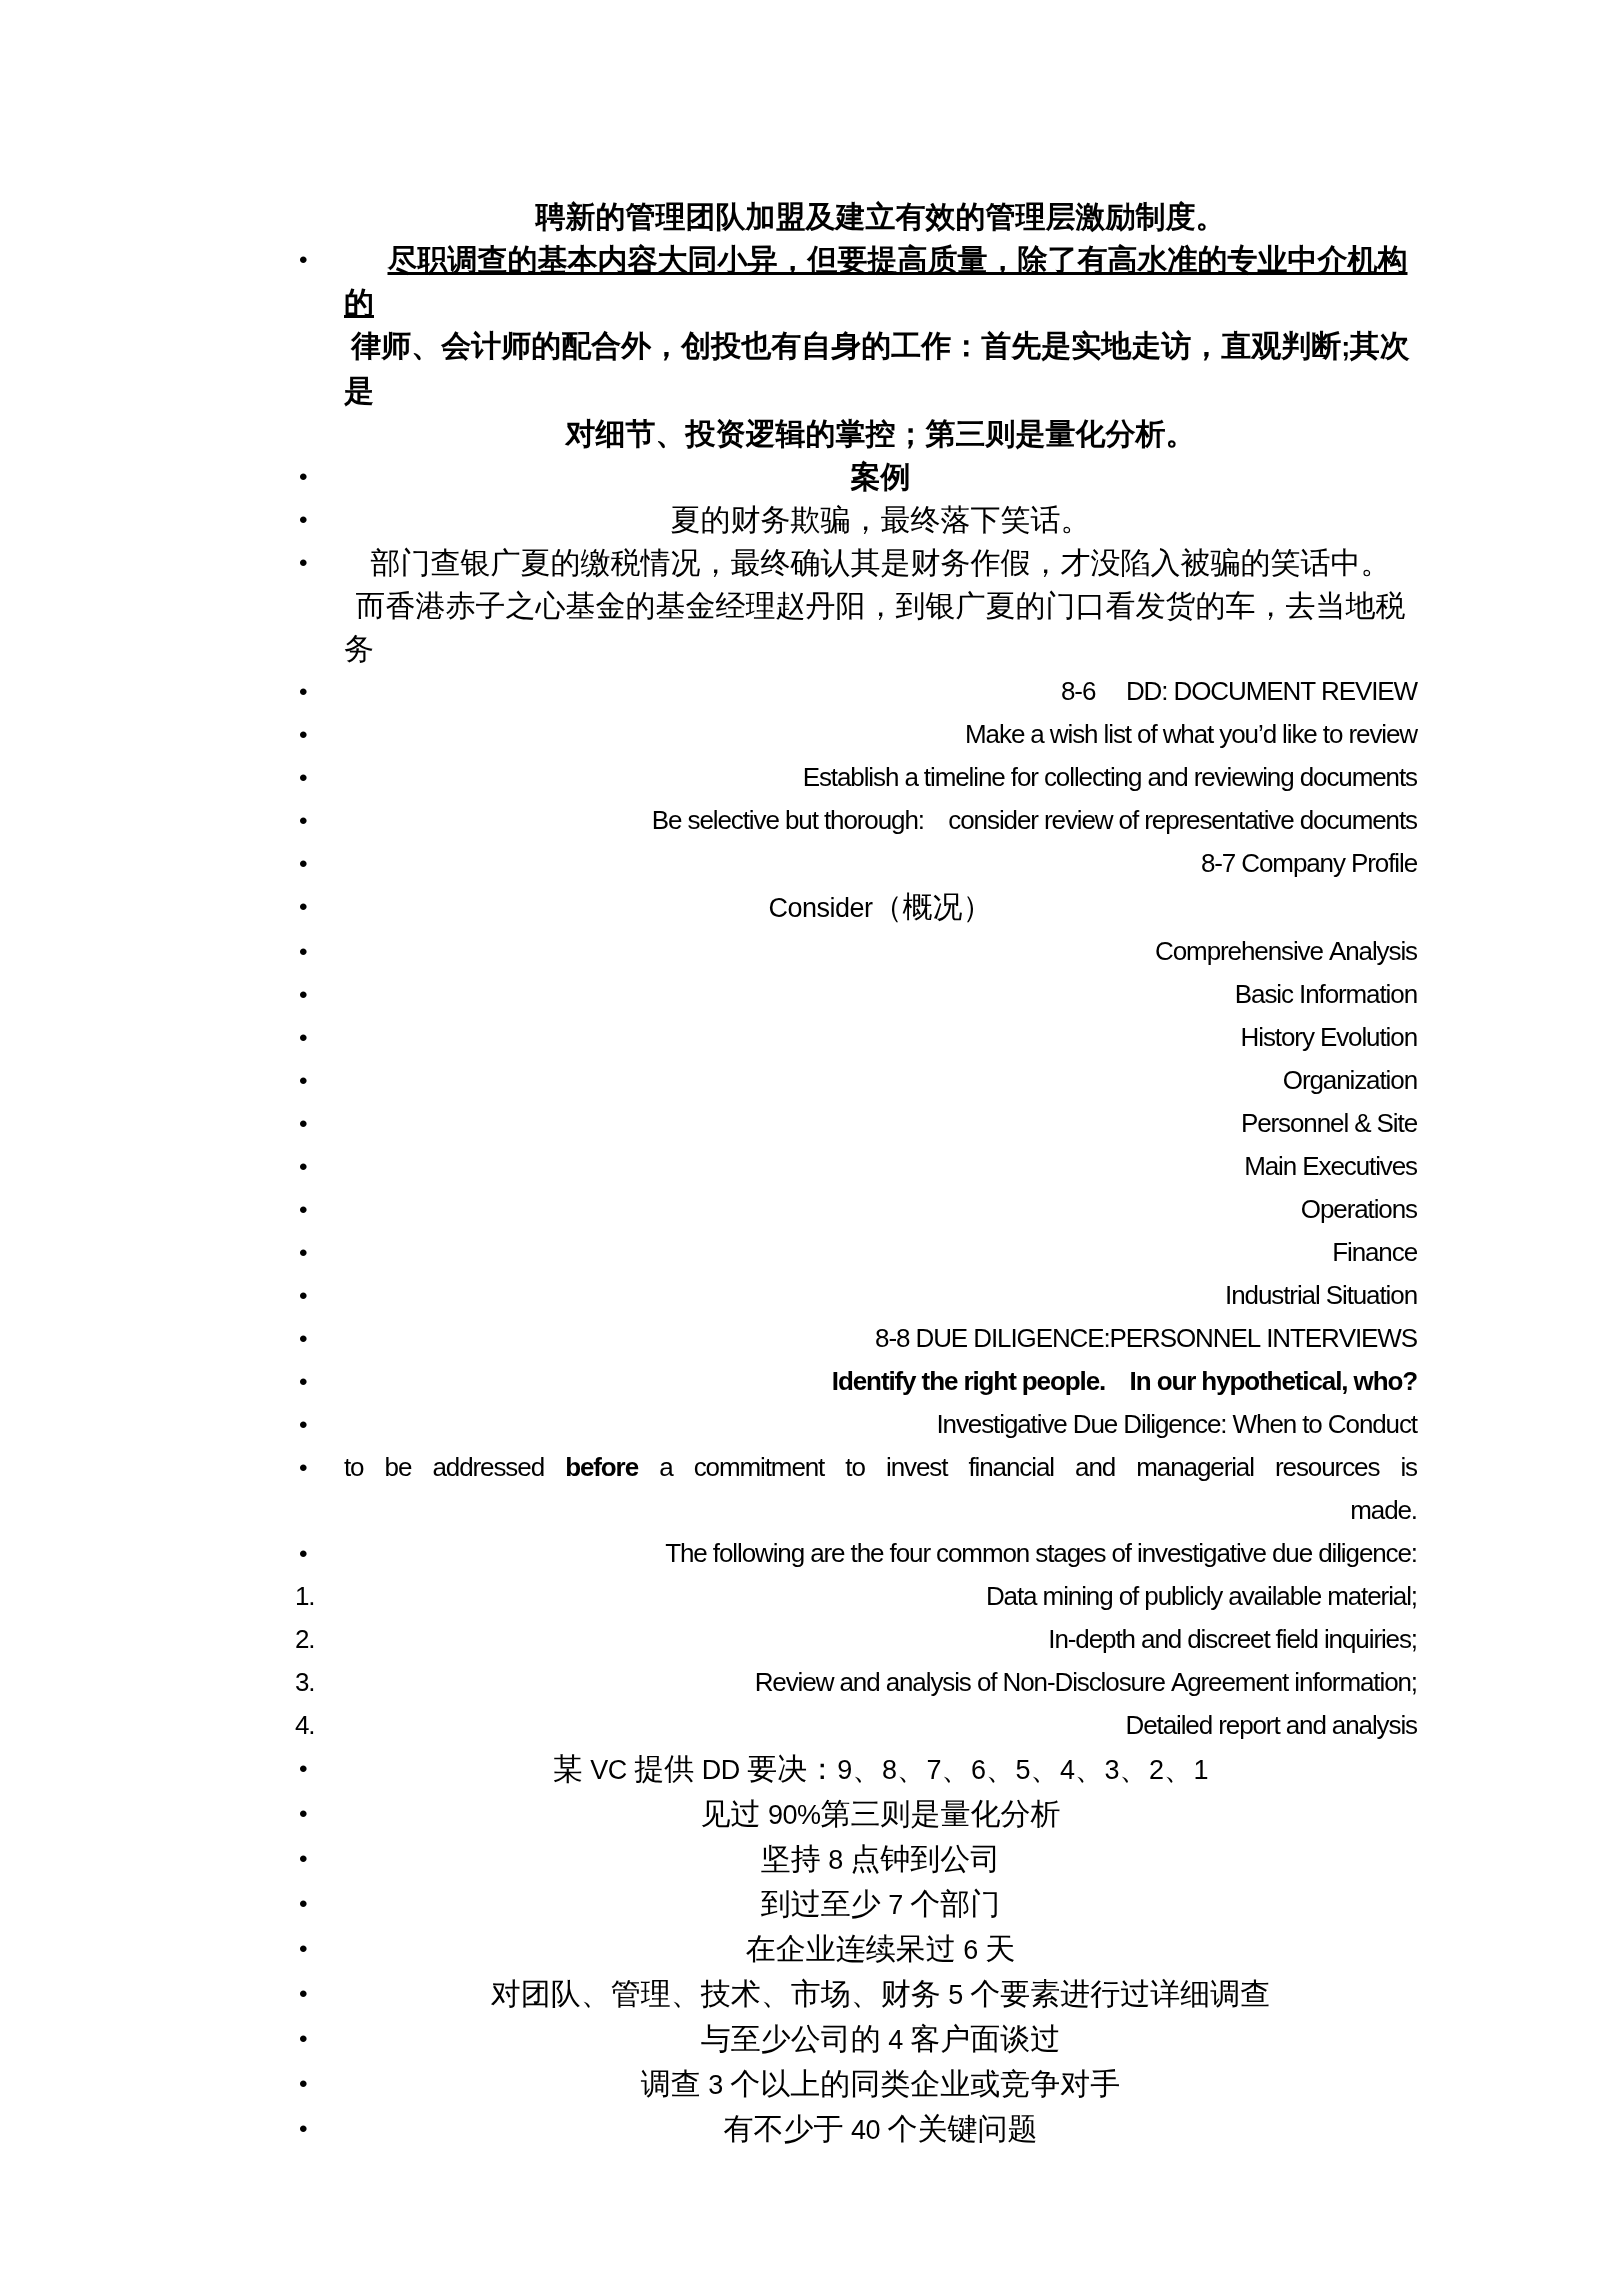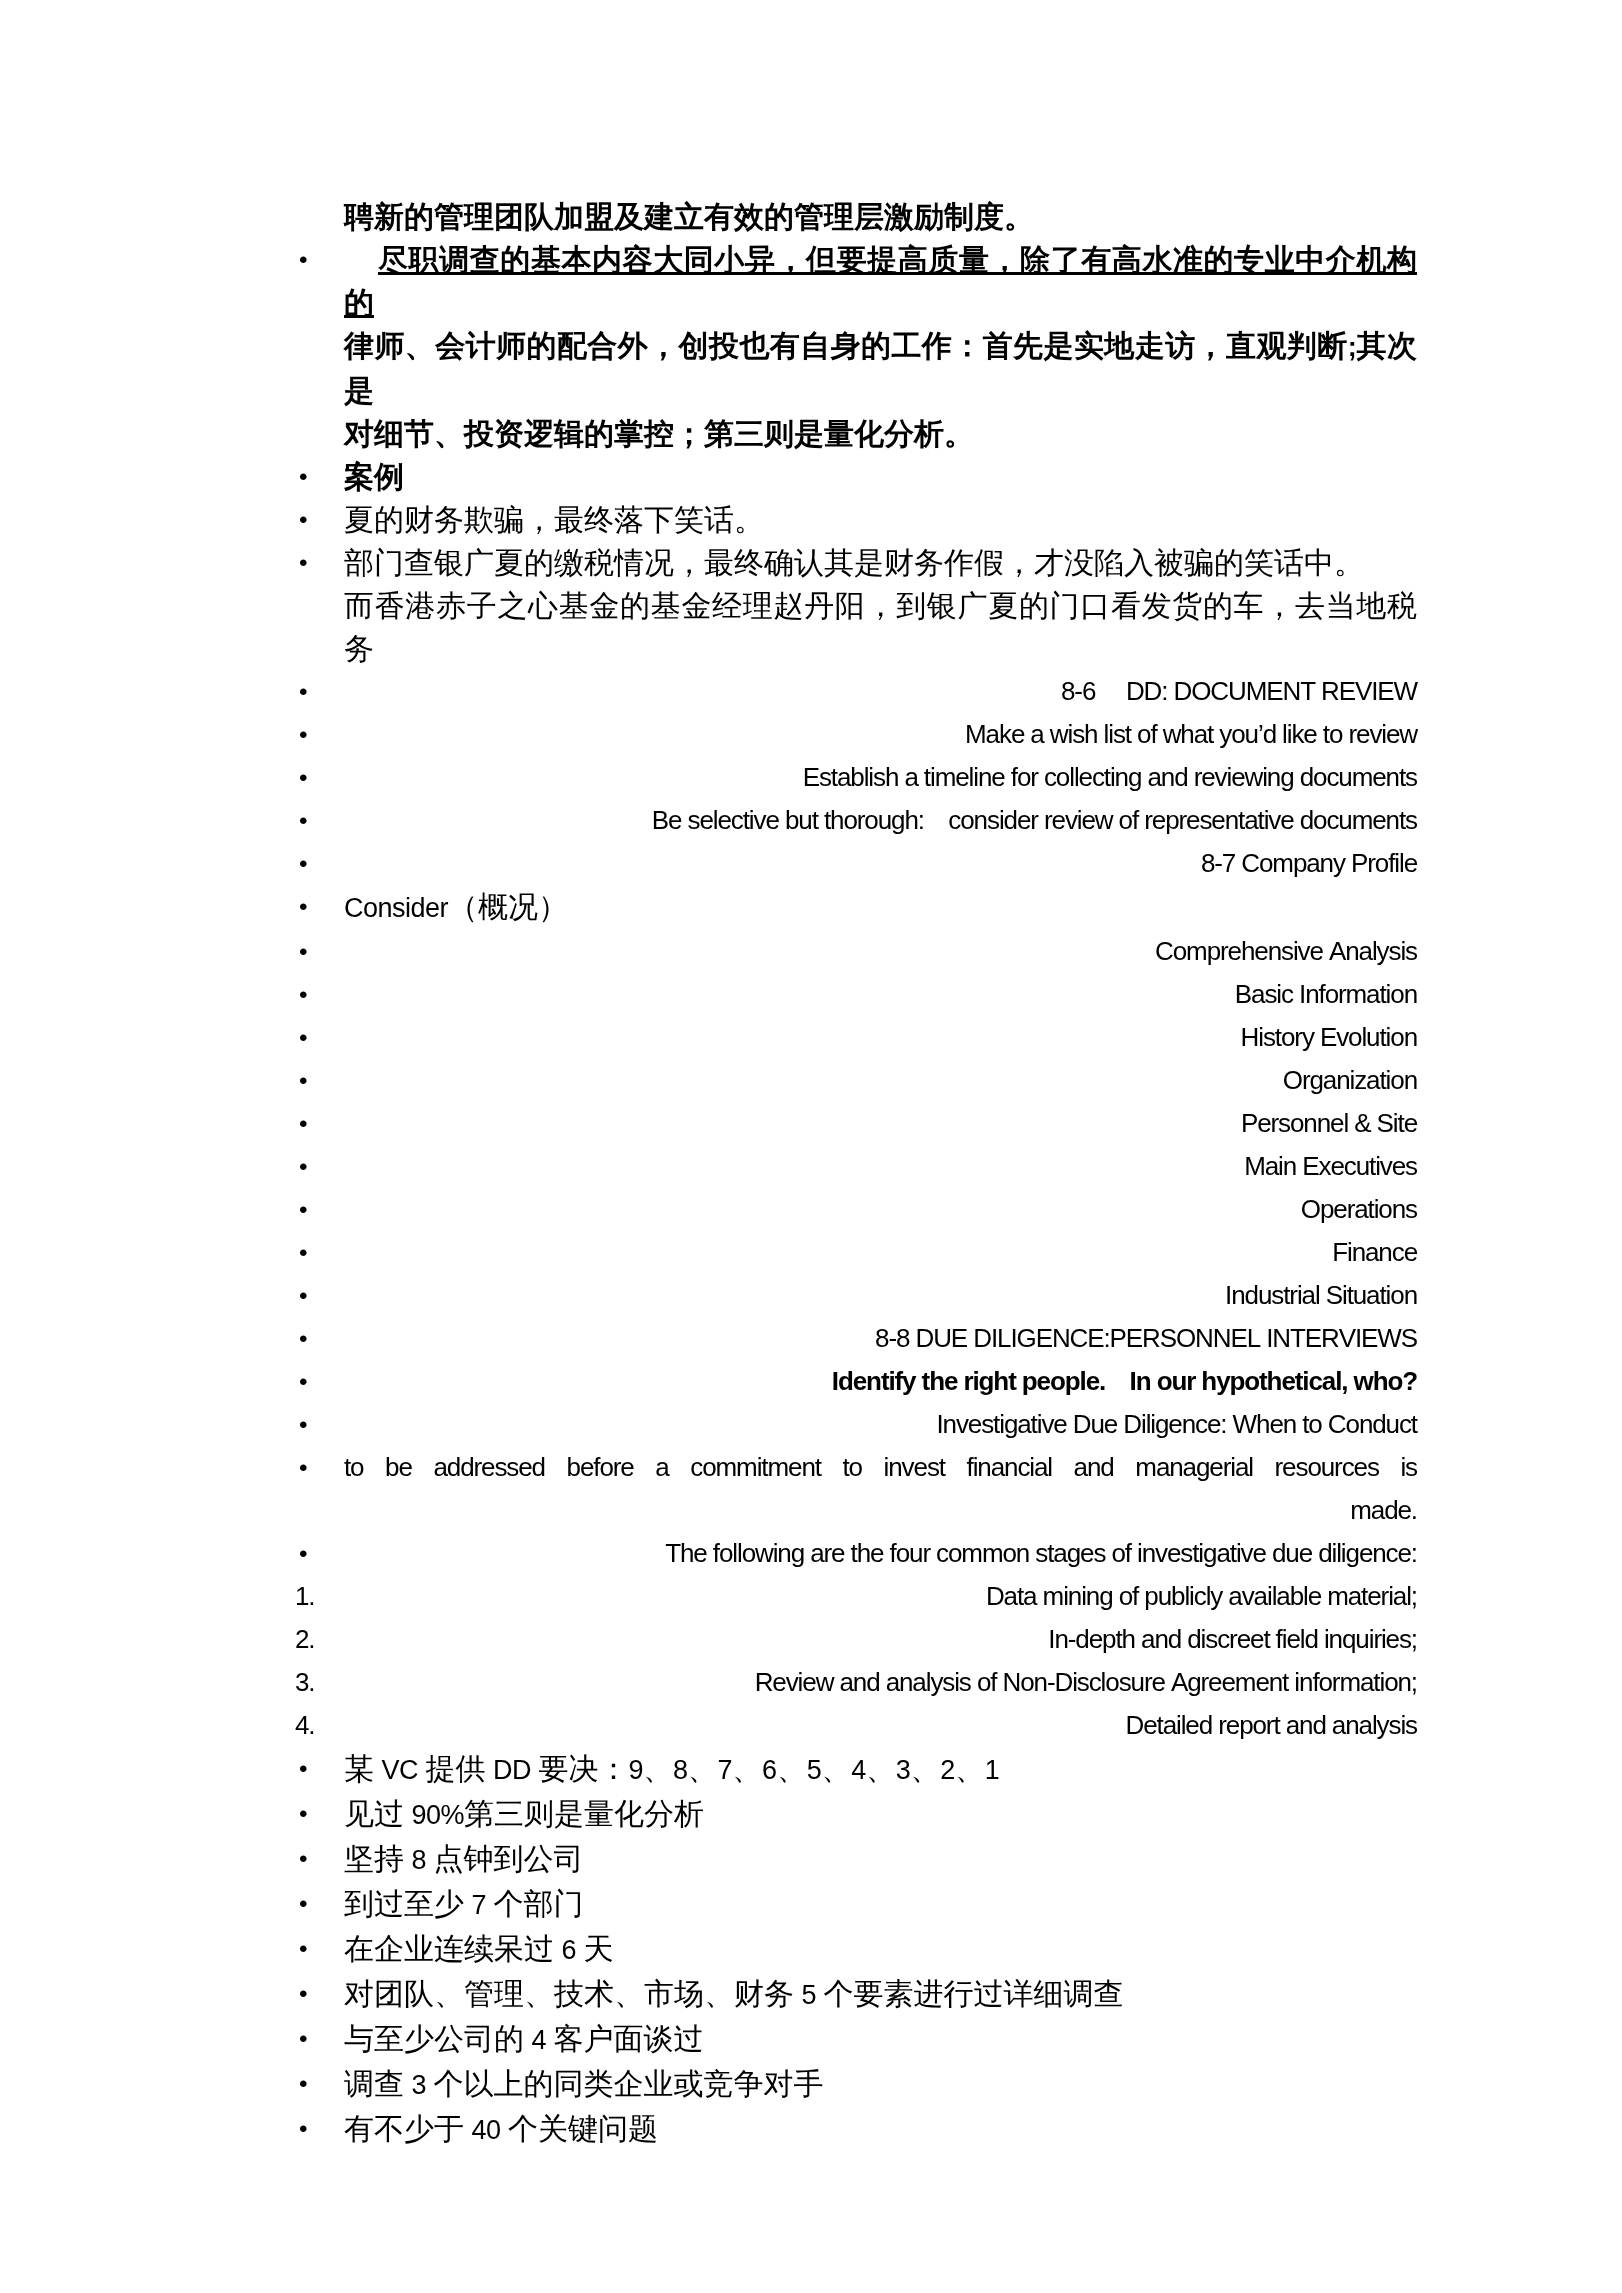--- a/index.html
+++ b/index.html
@@ -10,24 +10,24 @@
     font-kerning:none;
     overflow:hidden;
   }
   .page{position:absolute;left:0;top:0;width:1623px;height:2294px;background:#ffffff;}
   .doc{
     position:absolute;left:344px;top:195px;width:1073px;
     color:#000000;
   }
   .li{position:relative;}
   .line{line-height:43px;white-space:pre-wrap;}
-  .cn .line{font-family:"Liberation Serif","DejaVu Serif",serif;font-size:30px;}
+  .cn .line{font-family:"Liberation Serif","DejaVu Serif",serif;font-size:30px;text-align:center;}
   .en .line{font-family:"Liberation Sans","DejaVu Sans",sans-serif;font-size:26px;letter-spacing:-1.1px;text-align:right;}
   .bold .line{font-weight:bold;}
-  b{font-weight:normal;}
+  b{font-weight:bold;}
   .jl{text-align:justify;text-align-last:justify;}
   .find{text-indent:34px;text-decoration:underline;}
   .mk{
     position:absolute;top:0;
     font-family:"Liberation Sans","DejaVu Sans",sans-serif;
     line-height:43px;font-weight:normal;
   }
   .mk.bullet{left:-45px;font-size:24.5px;}
   .mk.num{left:-49px;font-size:26px;letter-spacing:-1.1px;}
   .lat{

